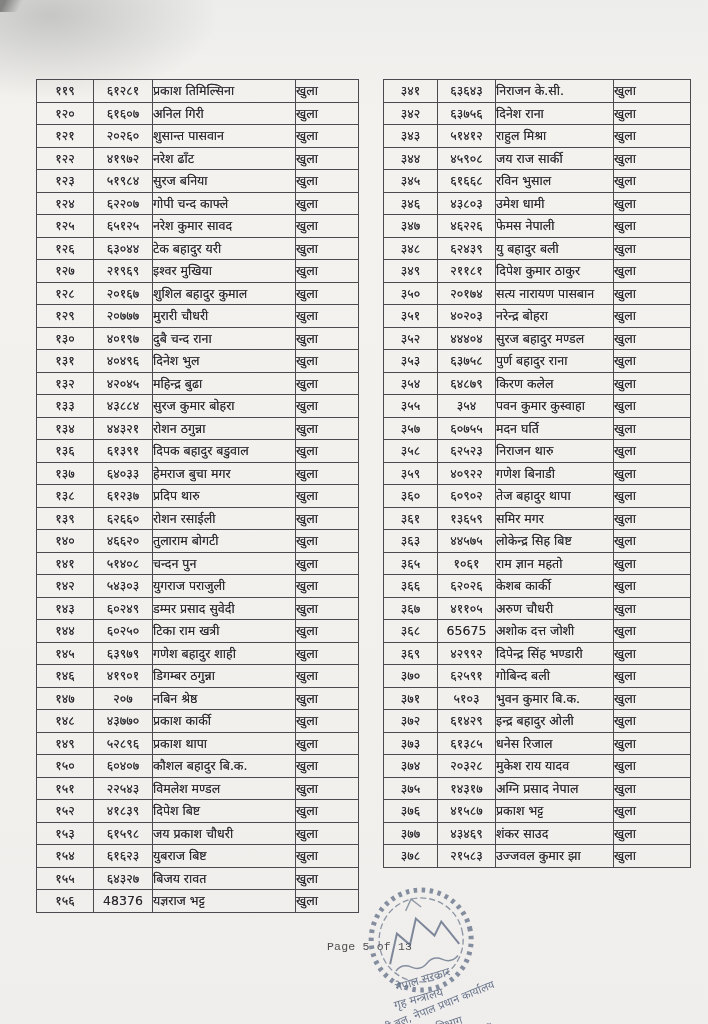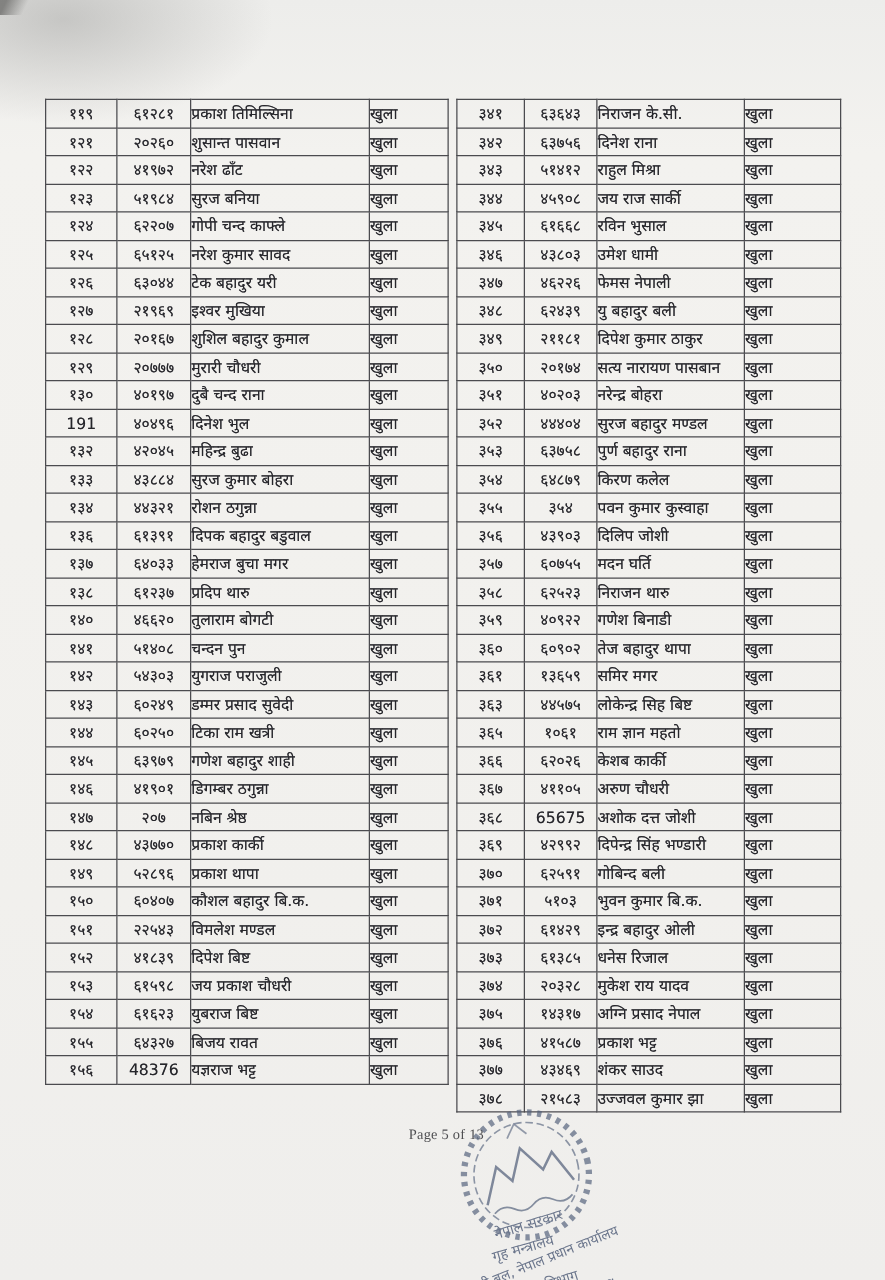--- a/index.html
+++ b/index.html
@@ -28,27 +28,27 @@
   }
   table.roster td {
     border:1px solid #4b4b4f;
     height:21.5px; padding:0;
     font-size:12.5px; line-height:21px;
     color:#26262b;
     white-space:nowrap; overflow:hidden;
     text-shadow:0 0 0.4px rgba(20,20,30,0.5);
   }
   #left-table  { left:36px;  top:79px; width:322px; }
-  #right-table { left:365px; top:79px; width:307px; }
+  #right-table { left:383px; top:79px; width:307px; }
   td.c0, td.c1 { text-align:center; font-size:12px; }
   td.c2 { padding-left:6px; }
   td.c3 { padding-left:9px; }
   .footer-page {
-    position:absolute; left:327px; top:902px;
-    font-family:Liberation Serif, serif;
+    position:absolute; left:327px; top:940px;
+    font-family:Liberation Mono, monospace;
     font-size:11.5px; color:#4f4f52; letter-spacing:0.2px;
   }
   .stamp {
     position:absolute; left:348px; top:852px; width:250px; height:250px;
     pointer-events:none; opacity:0.85;
   }
   .stamp text {
     font-family:"DejaVu Sans", sans-serif;
     fill:#53607b;
   }
@@ -69,20 +69,26 @@
         <col style="width:63px">
     </colgroup>
     <tbody>
         <tr>
           <td class="c0">११९</td>
           <td class="c1">६१२८१</td>
           <td class="c2">प्रकाश तिमिल्सिना</td>
           <td class="c3">खुला</td>
         </tr>
         <tr>
+          <td class="c0">१२०</td>
+          <td class="c1">६१६०७</td>
+          <td class="c2">अनिल गिरी</td>
+          <td class="c3">खुला</td>
+        </tr>
+        <tr>
           <td class="c0">१२१</td>
           <td class="c1">२०२६०</td>
           <td class="c2">शुसान्त पासवान</td>
           <td class="c3">खुला</td>
         </tr>
         <tr>
           <td class="c0">१२२</td>
           <td class="c1">४१९७२</td>
           <td class="c2">नरेश ढाँट</td>
           <td class="c3">खुला</td>
@@ -129,21 +135,21 @@
           <td class="c2">मुरारी चौधरी</td>
           <td class="c3">खुला</td>
         </tr>
         <tr>
           <td class="c0">१३०</td>
           <td class="c1">४०१९७</td>
           <td class="c2">दुबै चन्द राना</td>
           <td class="c3">खुला</td>
         </tr>
         <tr>
-          <td class="c0">191</td>
+          <td class="c0">१३१</td>
           <td class="c1">४०४९६</td>
           <td class="c2">दिनेश भुल</td>
           <td class="c3">खुला</td>
         </tr>
         <tr>
           <td class="c0">१३२</td>
           <td class="c1">४२०४५</td>
           <td class="c2">महिन्द्र बुढा</td>
           <td class="c3">खुला</td>
         </tr>
@@ -168,20 +174,26 @@
         <tr>
           <td class="c0">१३७</td>
           <td class="c1">६४०३३</td>
           <td class="c2">हेमराज बुचा मगर</td>
           <td class="c3">खुला</td>
         </tr>
         <tr>
           <td class="c0">१३८</td>
           <td class="c1">६१२३७</td>
           <td class="c2">प्रदिप थारु</td>
+          <td class="c3">खुला</td>
+        </tr>
+        <tr>
+          <td class="c0">१३९</td>
+          <td class="c1">६२६६०</td>
+          <td class="c2">रोशन रसाईली</td>
           <td class="c3">खुला</td>
         </tr>
         <tr>
           <td class="c0">१४०</td>
           <td class="c1">४६६२०</td>
           <td class="c2">तुलाराम बोगटी</td>
           <td class="c3">खुला</td>
         </tr>
         <tr>
           <td class="c0">१४१</td>
@@ -371,26 +383,20 @@
         <tr>
           <td class="c0">३५४</td>
           <td class="c1">६४८७९</td>
           <td class="c2">किरण कलेल</td>
           <td class="c3">खुला</td>
         </tr>
         <tr>
           <td class="c0">३५५</td>
           <td class="c1">३५४</td>
           <td class="c2">पवन कुमार कुस्वाहा</td>
-          <td class="c3">खुला</td>
-        </tr>
-        <tr>
-          <td class="c0">३५६</td>
-          <td class="c1">४३९०३</td>
-          <td class="c2">दिलिप जोशी</td>
           <td class="c3">खुला</td>
         </tr>
         <tr>
           <td class="c0">३५७</td>
           <td class="c1">६०७५५</td>
           <td class="c2">मदन घर्ति</td>
           <td class="c3">खुला</td>
         </tr>
         <tr>
           <td class="c0">३५८</td>

